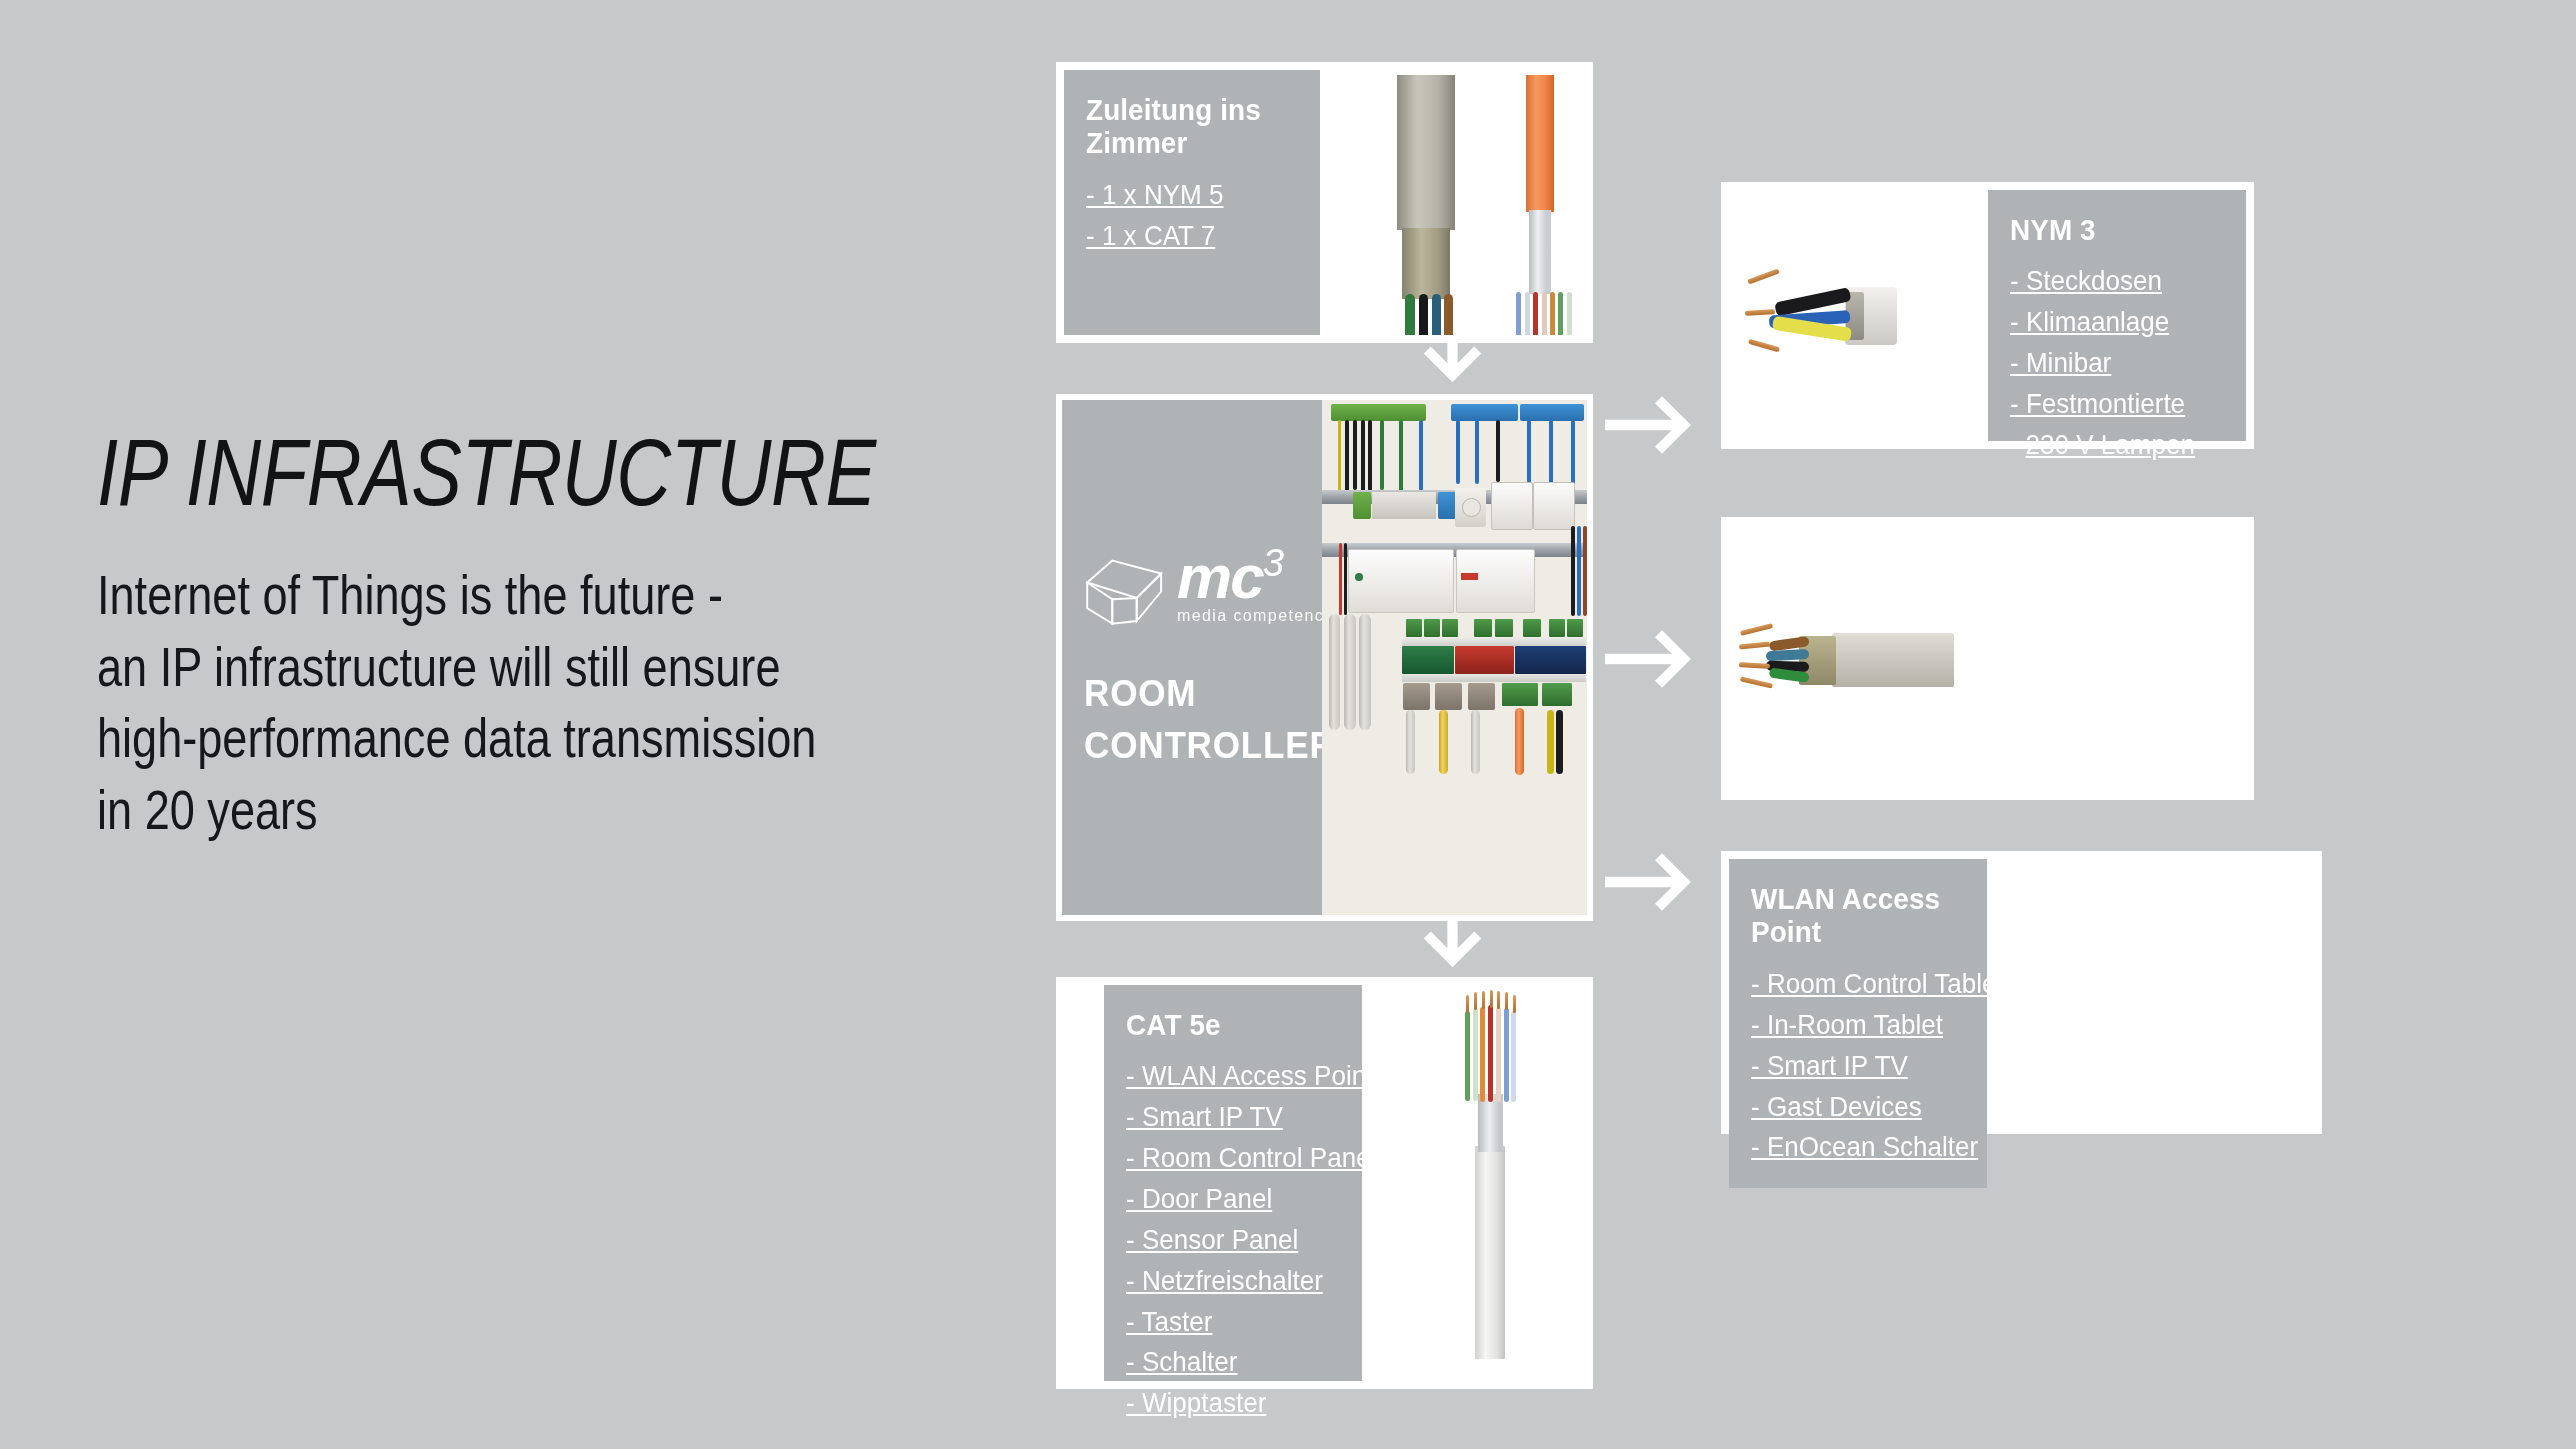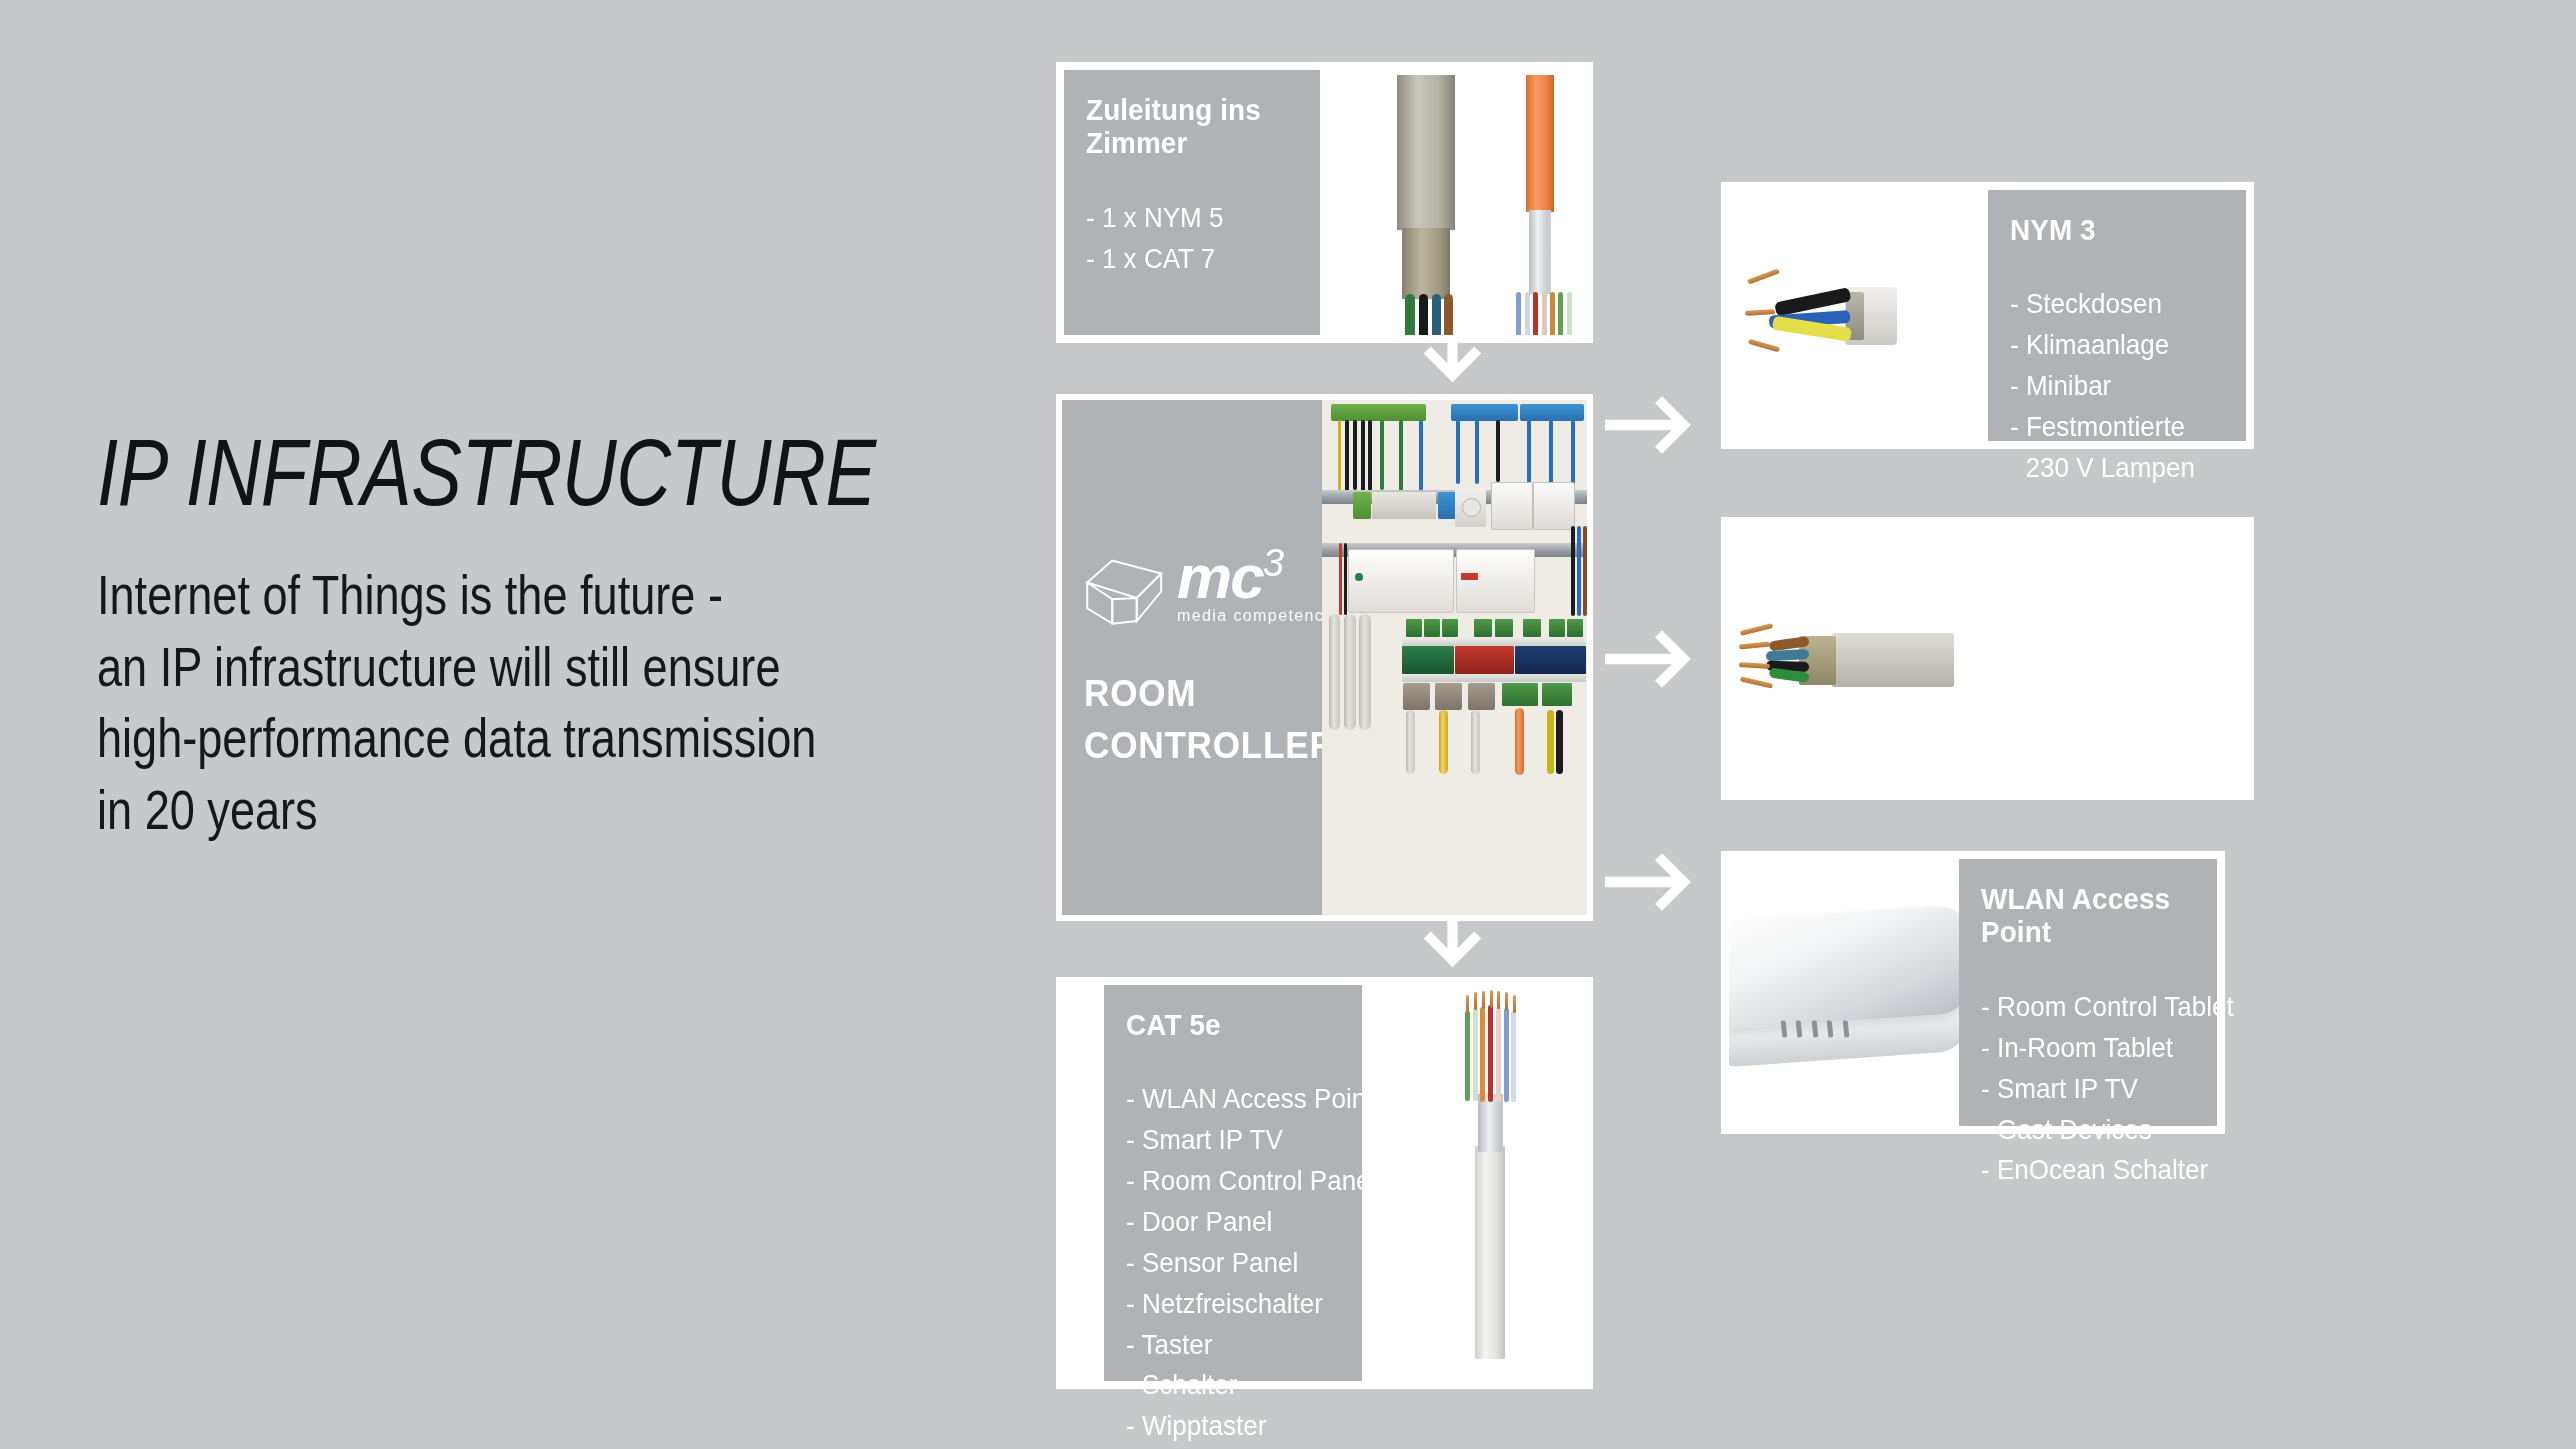--- a/index.html
+++ b/index.html
@@ -35,40 +35,40 @@
   }
   .panel{
     background:#b0b3b5;box-sizing:border-box;
     color:#ffffff;padding:23px 22px 19.3px 22px;
   }
   .panel h3{
     margin:0 0 0 0;font-size:30px;line-height:1.12;font-weight:700;
     letter-spacing:0.1px;
     transform:scaleX(.93);transform-origin:left top;
   }
-  .panel ul{margin:38px 0 0 0;padding:0;list-style:none;}
+  .panel ul{margin:15px 0 0 0;padding:0;list-style:none;text-decoration:underline;}
   .panel li{
     font-size:28px;line-height:1.46;font-weight:400;white-space:nowrap;
     transform:scaleX(.93);transform-origin:left top;
   }
   .panel li.cont{padding-left:16.7px;}
   .photo{flex:1 1 auto;position:relative;overflow:hidden;background:#fff;}
 
   
   #card-zuleitung{left:1056px;top:62px;width:537px;height:281px;}
   #card-zuleitung .panel{width:256px;}
   #card-roomcontroller{left:1056px;top:394px;width:537px;height:527px;padding:6.4px;}
   #card-roomcontroller .panel{width:260px;display:flex;flex-direction:column;justify-content:center;padding:0 22px;}
   #card-cat5e{left:1056px;top:977px;width:537px;height:412px;padding-left:48px;}
   #card-cat5e .panel{width:258px;}
   #card-nym3{left:1721px;top:182px;width:533px;height:267px;flex-direction:row;}
   #card-nym3 .panel{width:258px;order:2;}
   #card-nym5{left:1721px;top:517px;width:533px;height:283px;flex-direction:row;}
   #card-nym5 .panel{width:258px;order:2;}
-  #card-wlan{left:1721px;top:851px;width:504px;height:283px;flex-direction:row;}
+  #card-wlan{left:1721px;top:851px;width:601px;height:283px;flex-direction:column;}
   #card-wlan .panel{width:258px;order:2;}
 
   
   #rc-brand{display:flex;align-items:flex-start;gap:11.6px;margin-bottom:6.4px;}
   #rc-cube{width:81px;height:75px;flex:0 0 auto;margin-top:11.6px;}
   #rc-wordmark{display:flex;flex-direction:column;margin-top:2.6px;}
   #mc3-text{
     font-size:62px;line-height:.92;font-weight:700;font-style:italic;
     color:#fff;letter-spacing:-1.9px;
   }

